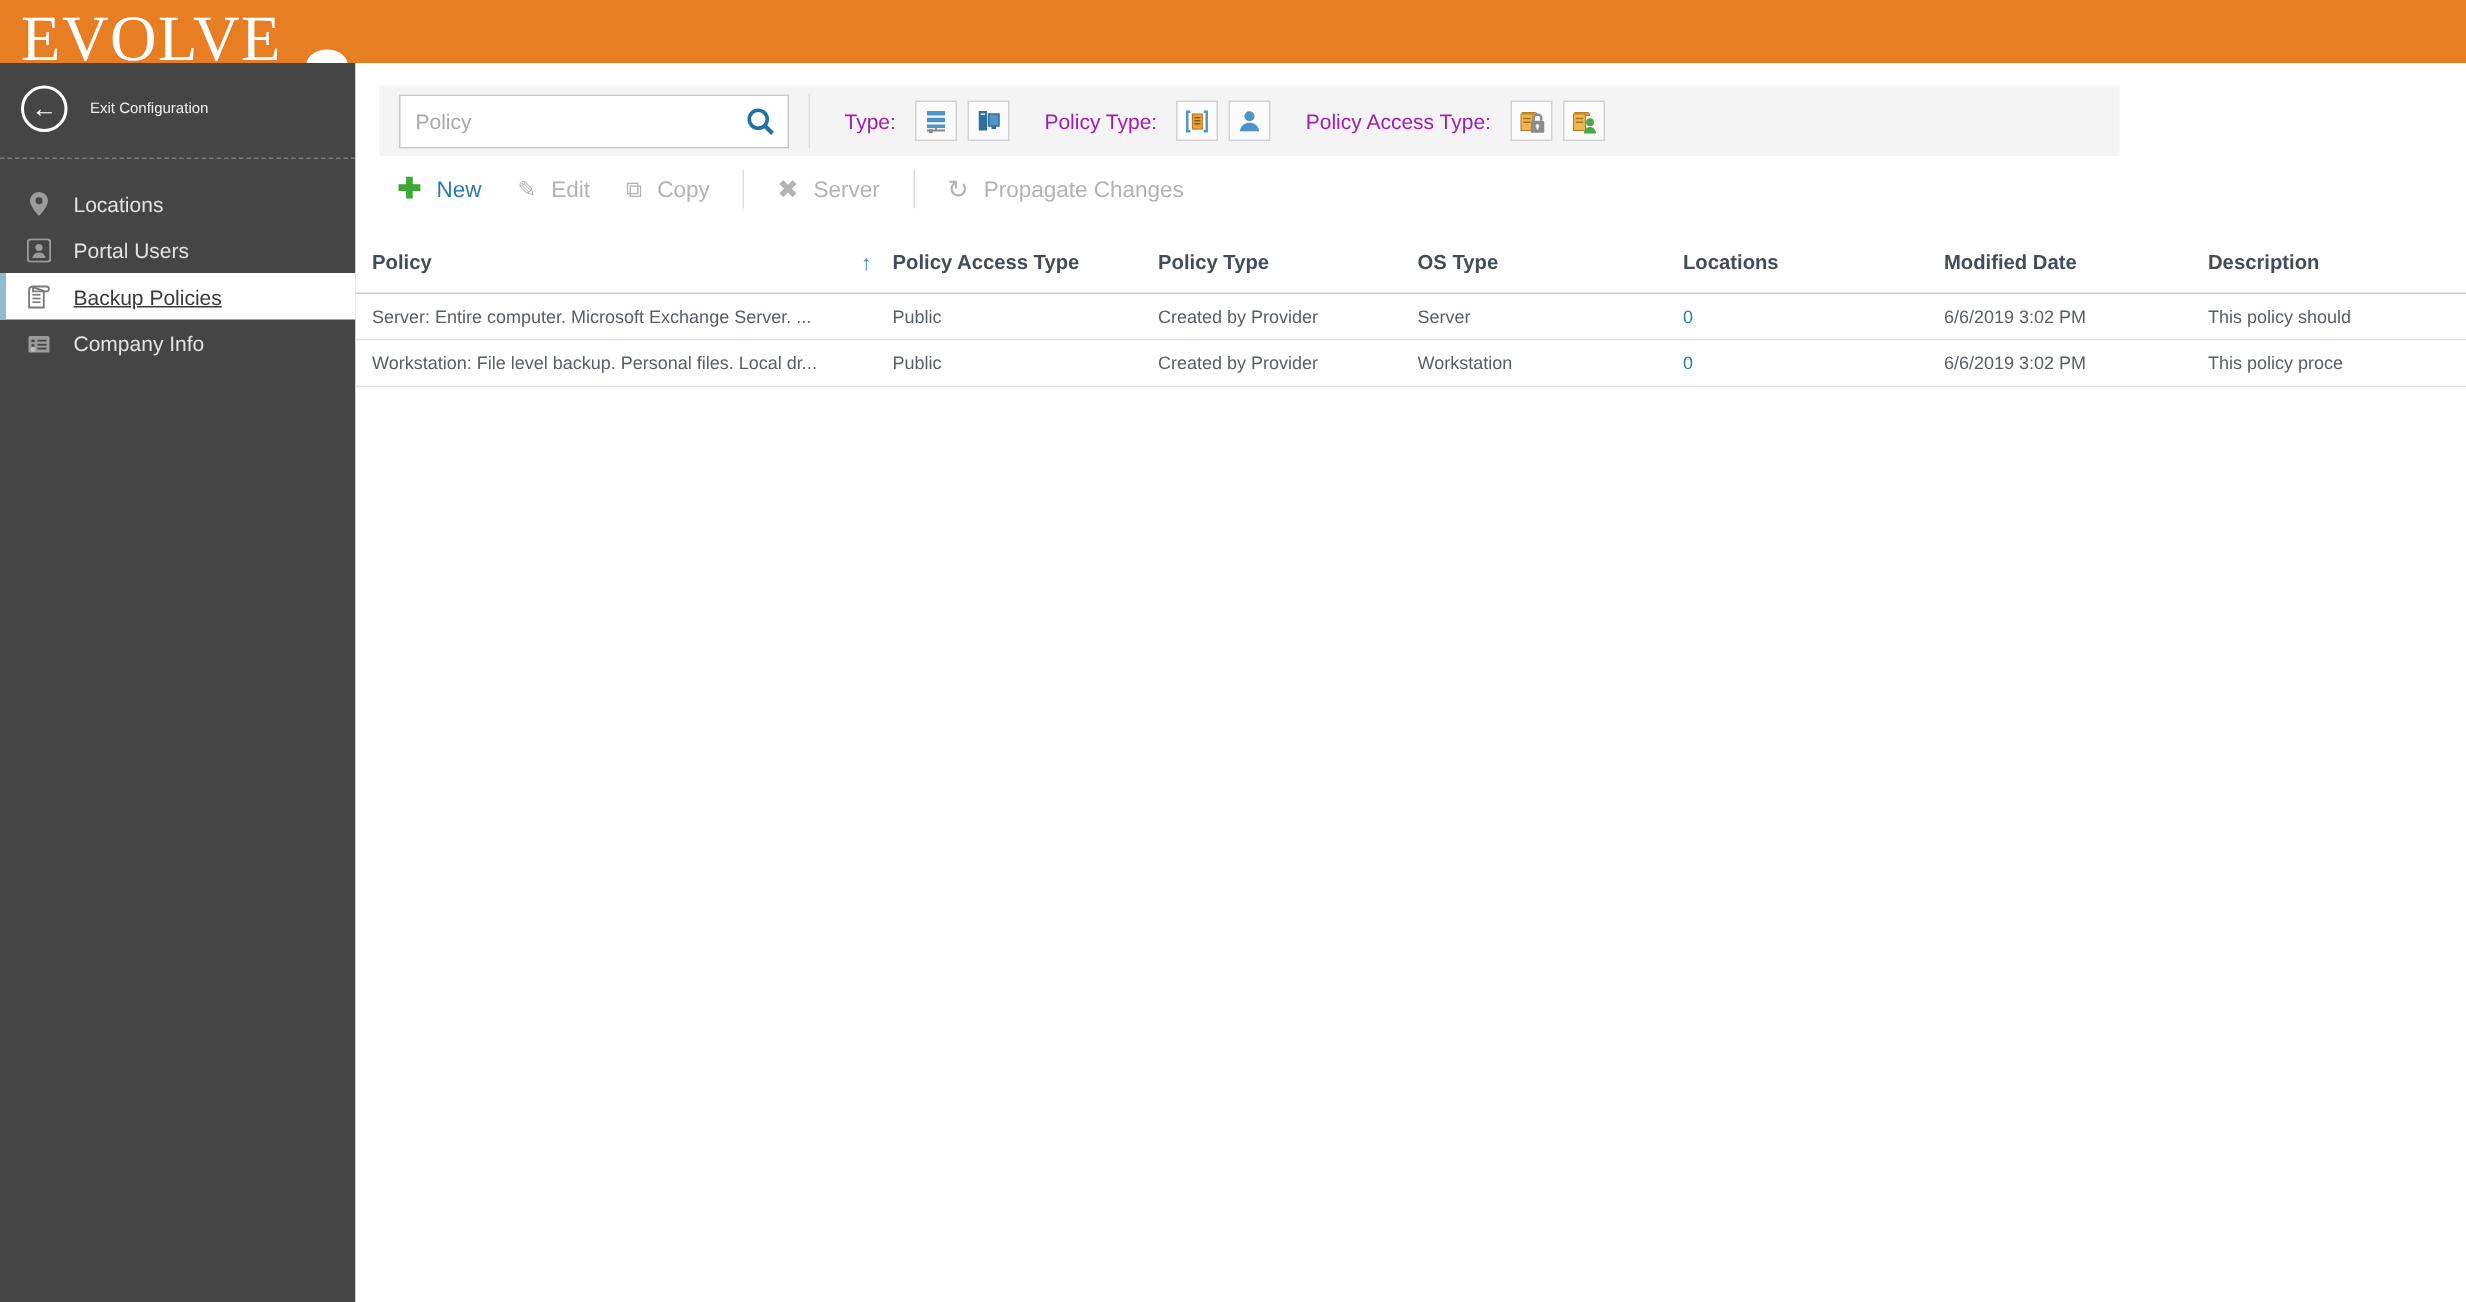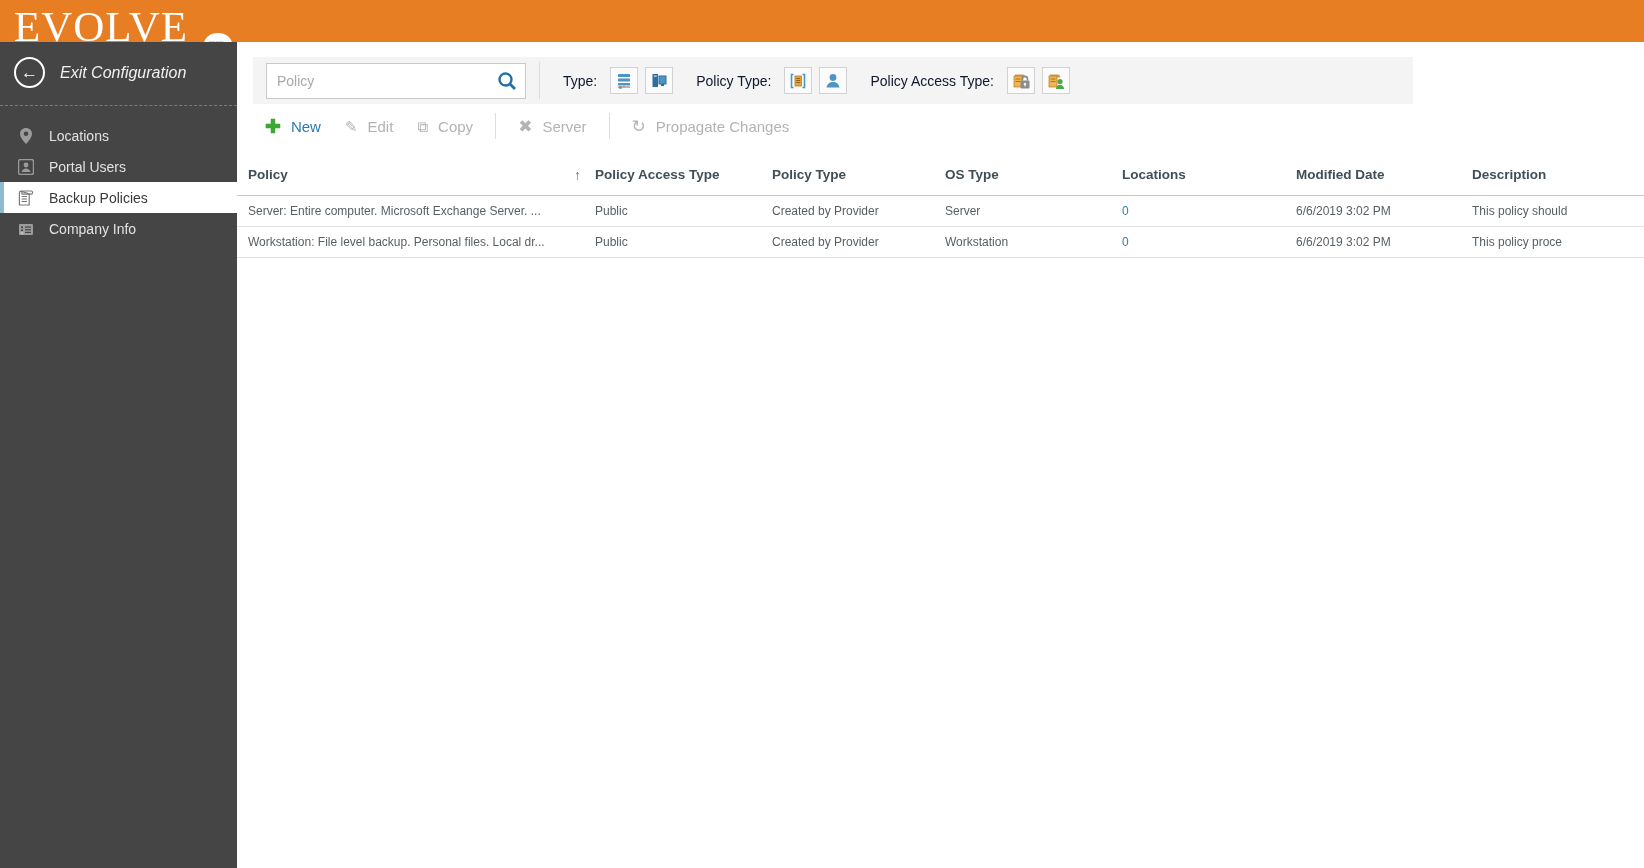--- a/index.html
+++ b/index.html
@@ -10,45 +10,45 @@
   .topbar { position:absolute; left:0; top:0; width:1644px; height:42px; background:#E87E23; }
   .logo { position:absolute; left:14px; top:2px; display:flex; align-items:center; gap:4px; }
   .logo-text { font-family:"Liberation Serif", serif; color:#fff; font-size:43px; letter-spacing:1px; font-weight:400; }
   .logo-cloud { position:relative; top:20px;text-align:right; }
 
   
   .sidebar { position:absolute; left:0; top:42px; width:237px; height:826px; background:#454545; }
   .exit-row { display:flex; align-items:center; gap:15px; padding:15px 16px 17px 14px; cursor:pointer; }
   .exit-circle { width:31px; height:31px; border:2px solid #fff; border-radius:50%;
                  display:flex; align-items:center; justify-content:center; color:#fff; font-size:17px; line-height:1; }
-  .exit-label { color:#f0f0f0; font-size:16px;font-style:italic; }
+  .exit-label { color:#f0f0f0; font-size:10px; }
   .side-divider { border-top:1px dashed #7a7a7a; margin:0 0 14px 0; }
   .nav-item { display:flex; align-items:center; gap:15px; height:31px; padding-left:17px;
               color:#e2e2e2; font-size:14px; cursor:pointer; position:relative; }
   .nav-item .ni { width:17px; height:17px; display:flex; align-items:center; justify-content:center; }
-  .nav-item.selected { background:#fff; color:#3a3a3a; }
+  .nav-item.selected { background:#fff; color:#3a3a3a;text-decoration:underline; }
   .nav-item.selected::before { content:""; position:absolute; left:0; top:0; bottom:0; width:4px; background:#8FBBD0; }
 
   
   .panel-chevron { position:absolute; left:237px; top:183px; color:#d5d5d5; }
 
   
   .main { position:absolute; left:237px; top:42px; width:1176px; height:826px; background:#fff; }
 
   
   .filterbar { position:absolute; left:16px; right:0; top:15px; height:47px; background:#F4F4F4;
                display:flex; align-items:center; padding-left:13px; }
   .search-wrap { position:relative; width:260px; height:36px; }
   .search-wrap input { width:100%; height:100%; border:1px solid #c9c9c9; background:#fff;
                        padding:0 36px 0 10px; font-size:14px; color:#444;
                        font-family:"Liberation Sans", sans-serif; outline:none; }
   .search-wrap input::placeholder { color:#a9a9a9; }
   .search-btn { position:absolute; right:6px; top:6px; width:24px; height:24px; border:none; background:transparent; cursor:pointer; }
   .vsep { width:1px; height:37px; background:#ddd; margin-left:13px; }
-  .flabel { font-size:14px; color:#0f172a; margin-left:23px; }
+  .flabel { font-size:14px; color:#a21caf; margin-left:23px; }
   .fbtns { display:flex; gap:7px; margin-left:13px; }
   .fbtn { width:28px; height:27px; background:#fbfbfb; border:1px solid #d2d2d2;
           display:flex; align-items:center; justify-content:center; cursor:pointer; padding:0; }
 
   
   .actionbar { position:absolute; left:16px; top:62px; height:44px; display:flex; align-items:center; }
   .abtn { display:flex; align-items:center; gap:10px; border:none; background:transparent;
           font-size:15px; cursor:pointer; padding:0 12px; font-family:"Liberation Sans", sans-serif; }
   .abtn .aicon { font-size:15px; line-height:1; }
   .abtn.enabled { color:#2C7BB0; }

